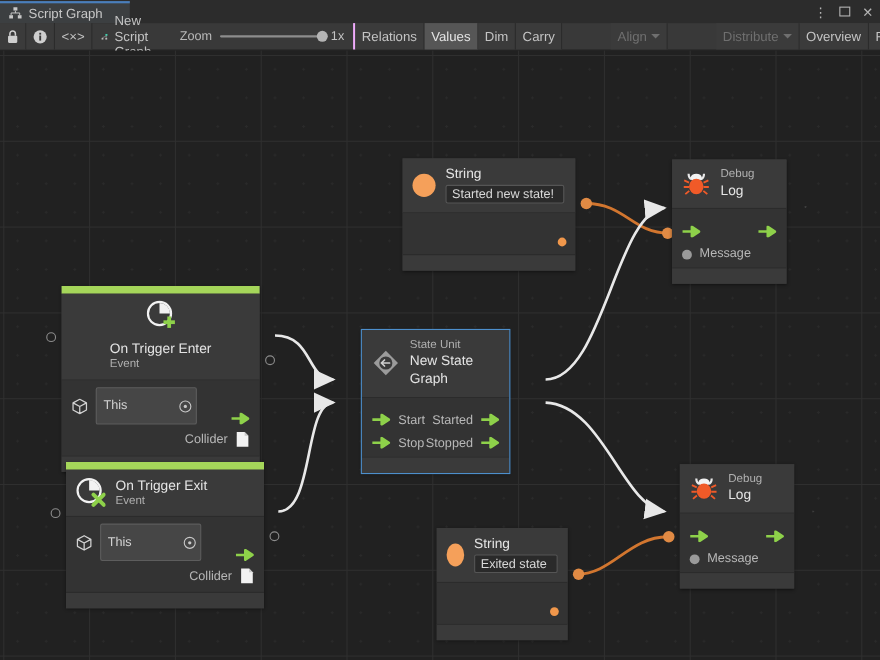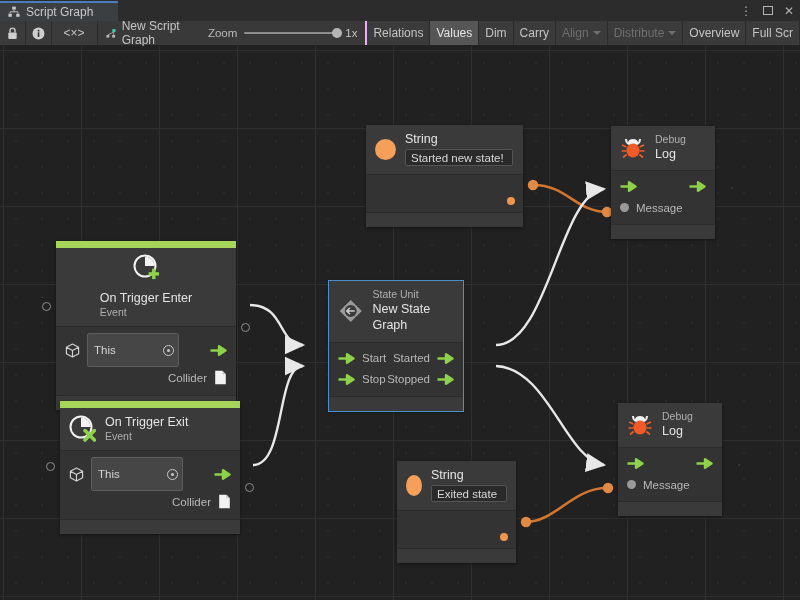--- a/index.html
+++ b/index.html
@@ -34,21 +34,21 @@
     position:absolute; left:0; top:21px; width:800px; height:25px;
     background:#393939; display:flex; align-items:stretch;
     border-bottom:1px solid #232323;
   }
   .tb-btn {
     display:flex; align-items:center; justify-content:center;
     border-right:1px solid #2b2b2b; color:#c4c4c4; font-size:12px;
     padding:0 6px; cursor:pointer; background:#3b3b3b; white-space:nowrap;
   }
   .tb-btn.on { background:#565656; color:#e4e4e4; }
-  .tb-btn.dis { color:#6f6f6f; }
+  .tb-btn.dis { color:#6f6f6f;margin-left:44px; }
   .tb-icon { width:30px; }
   .tb-code { width:58px; }
   .graph-name {
     display:flex; align-items:center; gap:6px; padding:0 14px 0 8px;
     color:#c4c4c4; font-size:12px; background:transparent; border:0;
   }
   .zoom-wrap {
     display:flex; align-items:center; gap:7px; padding:0 8px 0 4px;
     border-right:2px solid #f0abfc; background:transparent;
   }
@@ -73,32 +73,32 @@
       linear-gradient(to right, #2f2f2f 1px, transparent 1px),
       linear-gradient(to bottom, #2f2f2f 1px, transparent 1px),
       radial-gradient(#2a2a2a 1px, transparent 1px);
     background-size: 78px 78px, 78px 78px, 26px 26px;
     background-position: 3px 4px, 3px 4px, 3px 4px;
     overflow:hidden;
   }
   svg.wires { position:absolute; left:0; top:0; width:800px; height:554px; }
 
   
-  .node { position:absolute; background:#3a3a3a; box-shadow:0 1px 3px rgba(0,0,0,.45); }
+  .node { position:absolute; background:#3a3a3a; box-shadow:0 1px 3px rgba(0,0,0,.45);margin-top:19px; }
   .node.sel { outline:1.5px solid #4d8fcc; outline-offset:0; }
   .accent { height:7px; background:#a5d65a; }
   .nhead { display:flex; align-items:center; gap:9px; padding:7px 9px 8px 9px;
            background:#3a3a3a; border-bottom:1px solid #2b2b2b; }
   .nhead .txt { display:flex; flex-direction:column; justify-content:center; }
   .sub { font-size:10.5px; color:#b0b0b0; line-height:1.25; }
   .ttl { font-size:12.5px; color:#e4e4e4; line-height:1.3; }
   .title-only { font-size:12.5px; color:#e4e4e4; }
   .nbody { background:#333333; padding:5px 9px 6px 9px; }
   .nfoot { height:15px; background:#3a3a3a; border-top:1px solid #2b2b2b; }
-  .row { display:flex; align-items:center; justify-content:space-between;
+  .row { display:flex; align-items:flex-end; justify-content:space-between;
          min-height:21px; }
   .prt { display:flex; align-items:center; gap:7px; }
   .plabel { font-size:11.5px; color:#b8b8b8; }
 
   
   .dot-orange { width:21px; height:21px; border-radius:50%; background:#f5a05a; }
   .dot-small-orange { width:8px; height:8px; border-radius:50%; background:#f0974b; }
   .dot-grey { width:9px; height:9px; border-radius:50%; background:#9a9a9a; }
   .arrow-g { width:17px; height:11px; }
 

